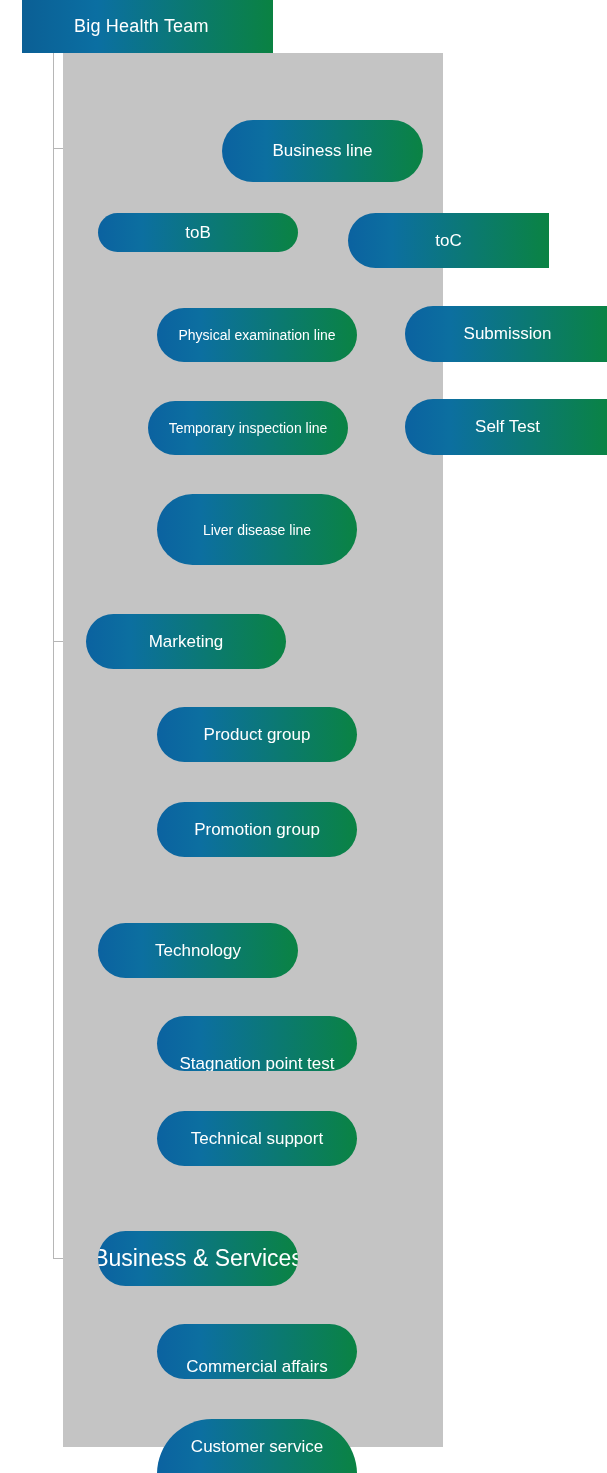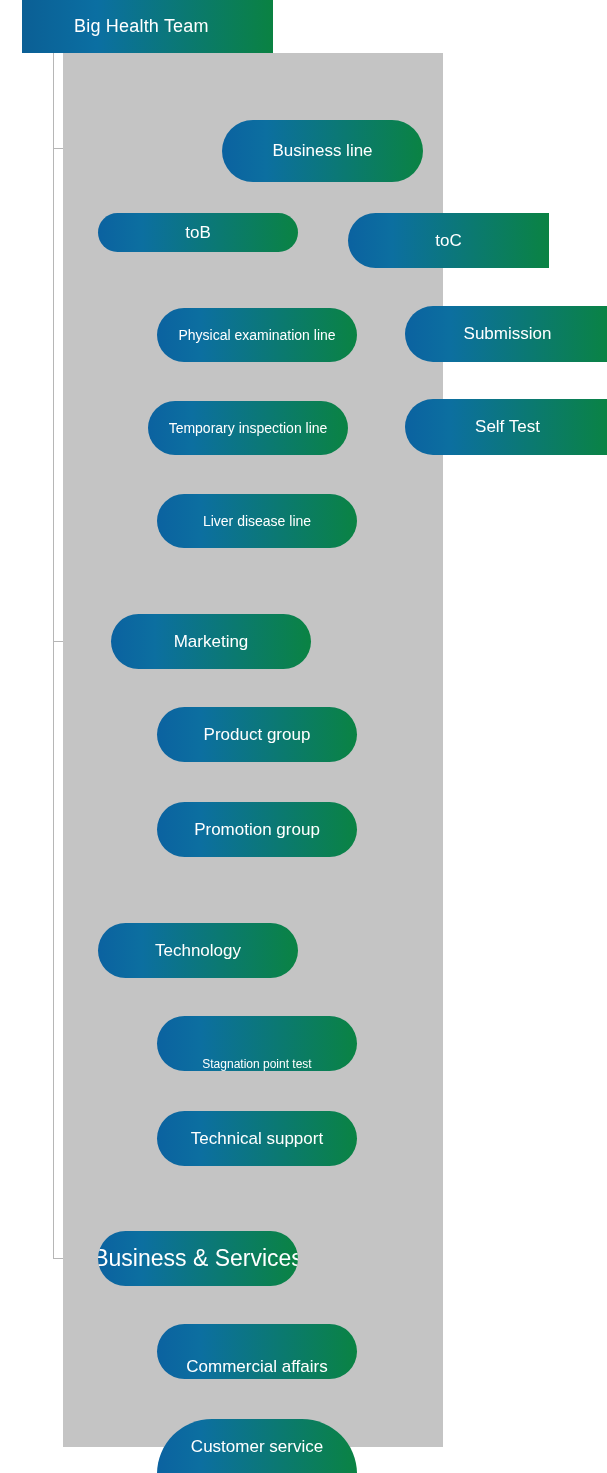--- a/index.html
+++ b/index.html
@@ -130,42 +130,42 @@
   </div>
 
   <div class="pill" style="left:148px; top:401px; width:200px; height:54px;">
     <span class="pill-label" style="font-size:14px;">Temporary inspection line</span>
   </div>
 
   <div class="pill clip-right" style="left:405px; top:399px; width:205px; height:56px;">
     <span class="pill-label" style="font-size:17px;">Self Test</span>
   </div>
 
-  <div class="pill" style="left:157px; top:494px; width:200px; height:54px;">
+  <div class="pill" style="left:157px; top:494px; width:200px; height:71px;">
     <span class="pill-label" style="font-size:14px;">Liver disease line</span>
   </div>
 
-  <div class="pill" style="left:111px; top:614px; width:200px; height:55px;">
+  <div class="pill" style="left:86px; top:614px; width:200px; height:55px;">
     <span class="pill-label" style="font-size:17px;">Marketing</span>
   </div>
 
   <div class="pill" style="left:157px; top:707px; width:200px; height:55px;">
     <span class="pill-label" style="font-size:17px;">Product group</span>
   </div>
 
   <div class="pill" style="left:157px; top:802px; width:200px; height:55px;">
     <span class="pill-label" style="font-size:17px;">Promotion group</span>
   </div>
 
   <div class="pill" style="left:98px; top:923px; width:200px; height:55px;">
     <span class="pill-label" style="font-size:17px;">Technology</span>
   </div>
 
   <div class="pill" style="left:157px; top:1016px; width:200px; height:55px;">
-    <span class="pill-label" style="font-size:12px;margin-top:40px;">Stagnation point test</span>
+    <span class="pill-label" style="font-size:17px;margin-top:40px;">Stagnation point test</span>
   </div>
 
   <div class="pill" style="left:157px; top:1111px; width:200px; height:55px;">
     <span class="pill-label" style="font-size:17px;">Technical support</span>
   </div>
 
   <div class="pill" style="left:98px; top:1231px; width:200px; height:55px;">
     <span class="pill-label" style="font-size:23px;">Business &amp; Services</span>
   </div>
 

